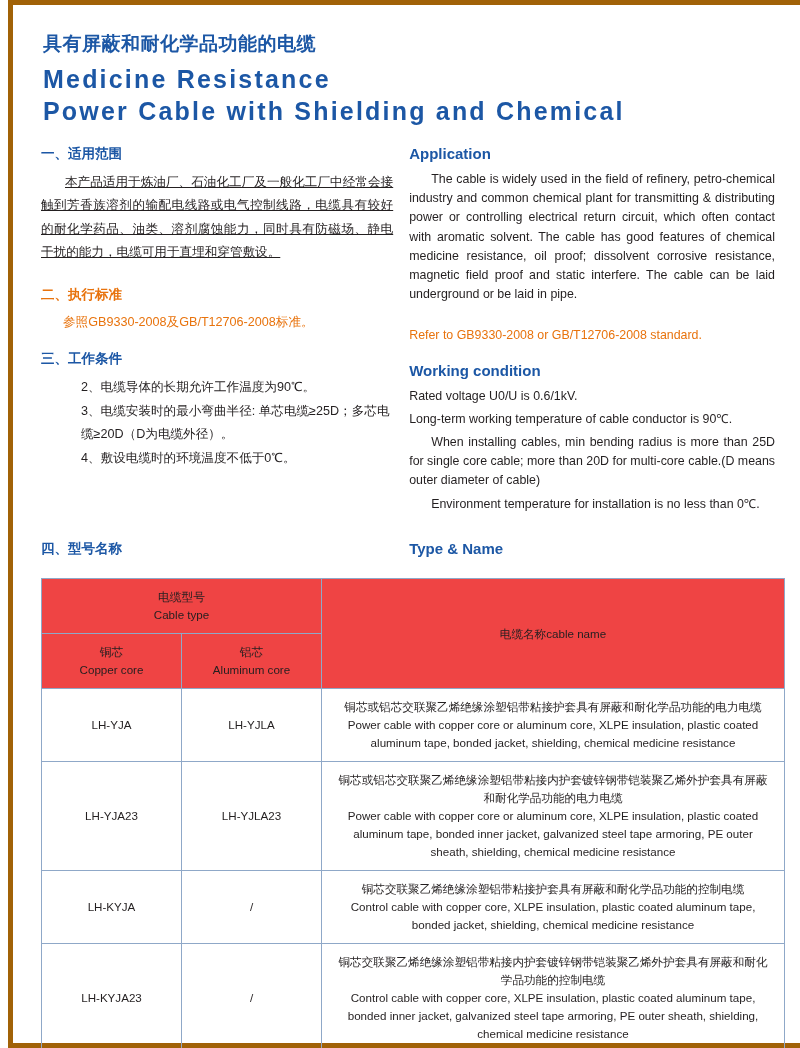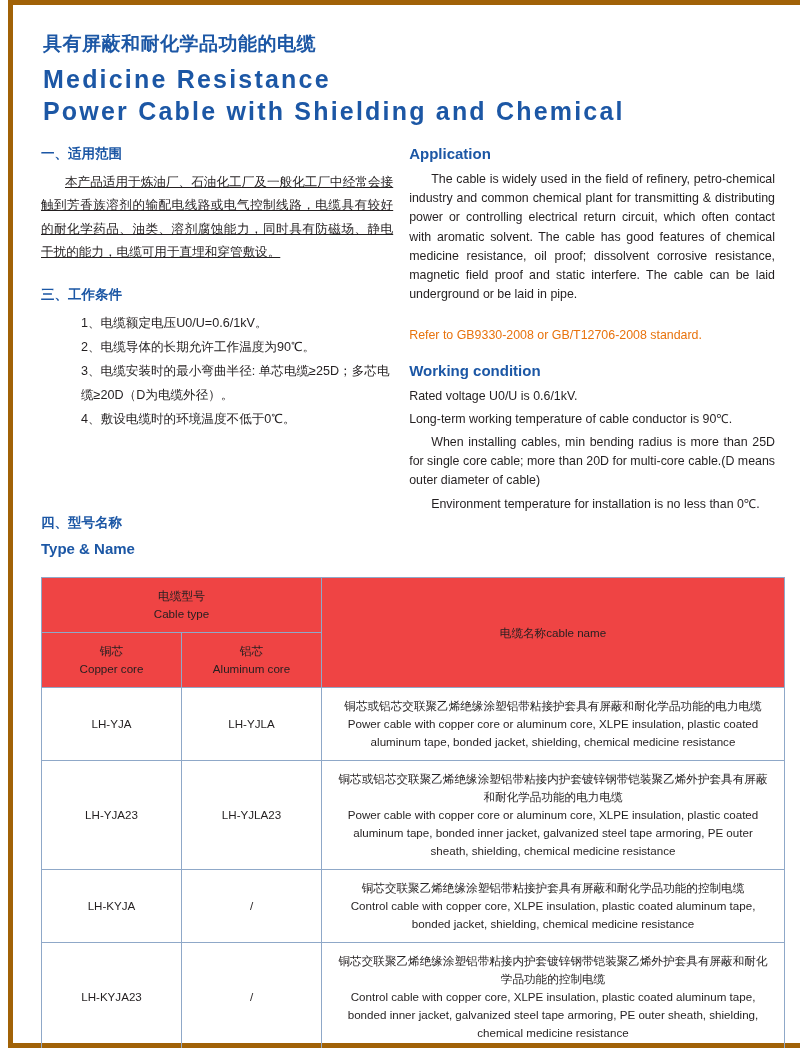--- a/index.html
+++ b/index.html
@@ -77,21 +77,21 @@
   .list-cn{ margin:0 0 8px 0; }
   .list-cn li{
     list-style:none;
     font-size:12.6px;
     line-height:1.9;
     text-indent:0;
     margin:0;
   }
   .spacer-sm{height:6px;}
   
-  .sec4row{display:flex;flex-direction:column;}
+  .sec4row{display:flex;margin-top:26px;}
   .sec4row .col-l{width:378px;}
   .sec4row .col-r{width:376px;}
   
   table.cable{
     width:744px;
     border-collapse:collapse;
     margin-top:12px;
     table-layout:fixed;
   }
   table.cable td, table.cable th{
@@ -131,24 +131,25 @@
   </div>
 
   <div class="cols">
 
     <div class="col-l">
       <div class="sec-h-cn">一、适用范围</div>
       <p class="body-cn indent">本产品适用于炼油厂、石油化工厂及一般化工厂中经常会接触到芳香族溶剂的输配电线路或电气控制线路，电缆具有较好的耐化学药品、油类、溶剂腐蚀能力，同时具有防磁场、静电干扰的能力，电缆可用于直埋和穿管敷设。</p>
 
       <div class="spacer-sm"></div>
 
+      <div class="sec-h-cn sec-h-orange">二、执行标准</div>
+      <p class="orange-text cn">参照GB9330-2008及GB/T12706-2008标准。</p>
 
       <div class="sec-h-cn">三、工作条件</div>
       <ul class="list-cn">
-        <li>1、电缆额定电压U0/U=0.6/1kV。</li>
         <li>2、电缆导体的长期允许工作温度为90℃。</li>
         <li>3、电缆安装时的最小弯曲半径: 单芯电缆≥25D；多芯电缆≥20D（D为电缆外径）。</li>
         <li>4、敷设电缆时的环境温度不低于0℃。</li>
       </ul>
     </div>
 
     <div class="col-r">
       <div class="sec-h-en">Application</div>
       <p class="body-en indent">The cable is widely used in the field of refinery, petro-chemical industry and common chemical plant for transmitting &amp; distributing power or controlling electrical return circuit, which often contact with aromatic solvent. The cable has good features of chemical medicine resistance, oil proof; dissolvent corrosive resistance, magnetic field proof and static interfere. The cable can be laid underground or be laid in pipe.</p>
 

